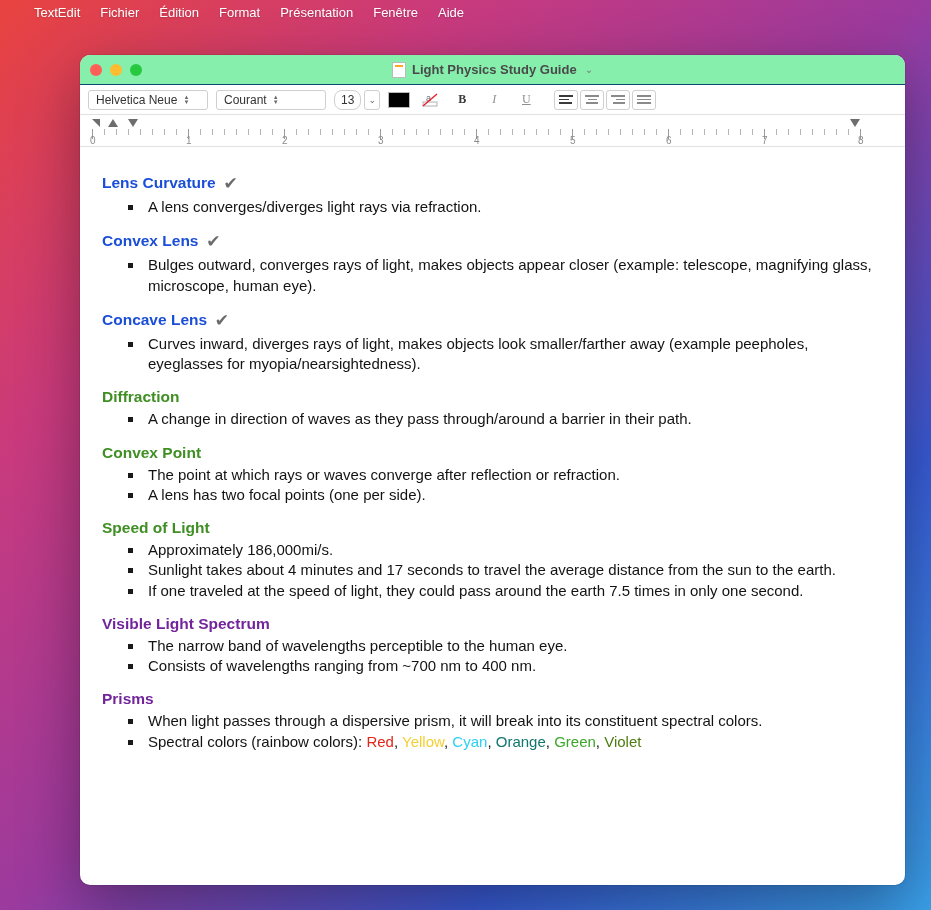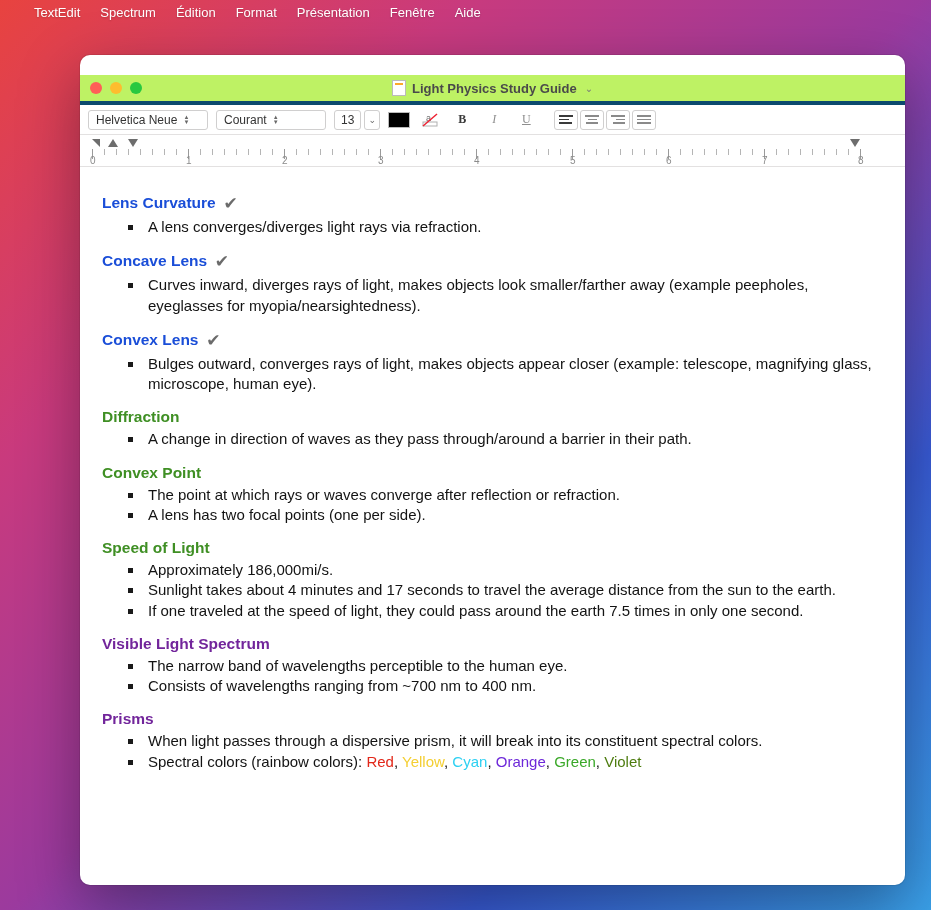--- a/index.html
+++ b/index.html
@@ -36,27 +36,26 @@
     height: 830px;
     background: #fff;
     border-radius: 10px;
     box-shadow: 0 20px 60px rgba(0,0,0,.35), 0 0 0 1px rgba(0,0,0,.08);
     display: flex;
     flex-direction: column;
     overflow: hidden;
   }
   .titlebar {
     height: 30px;
-    background: #bef264;
-    border-bottom: 4px solid #0c4a6e;
+    background: #86efac;
+    border-bottom: 1px solid #0c4a6e;
     display: flex;
     align-items: center;
     padding: 0 10px;
     position: relative;
-    margin-top: 20px;
   }
   .traffic { display: flex; gap: 8px; }
   .traffic .dot {
     width: 12px; height: 12px; border-radius: 50%;
   }
   .dot.red { background:#ff5f57; }
   .dot.yellow { background:#febc2e; }
   .dot.green { background:#28c840; }
   .titlecenter {
     position: absolute;
@@ -101,21 +100,21 @@
     background:#fff;
     padding:0 5px 0 7px;
     gap:6px;
   }
   .tb-select .arrows {
     display:flex; flex-direction:column; font-size:6px; line-height:5px; color:#696969;
   }
   .tb-size {
     display:flex; align-items:center; gap:3px;
   }
-  .tb-sizebox { border:1px solid #d0cfcf; border-radius:3px; height:20px; padding:0 6px; display:flex; align-items:center;}
+  .tb-sizebox { border:1px solid #d0cfcf; border-radius:8px; height:20px; padding:0 6px; display:flex; align-items:center;}
   .tb-sizechev { border:1px solid #d0cfcf; border-radius:3px; height:20px; width:16px; display:flex; align-items:center; justify-content:center; font-size:9px; color:#696969;}
   .swatch { width:22px; height:16px; background:#000; border:1px solid #bbb; }
   .iconbtn {
     width:24px; height:20px;
     border:1px solid #d0cfcf;
     border-radius:3px;
     display:flex; align-items:center; justify-content:center;
     font-size:12px; color:#3a3a3a;
     background:#fff;
   }
@@ -179,29 +178,29 @@
     margin: 0;
   }
   ul.bul li::before {
     content:'';
     position:absolute;
     left:4px; top:8px;
     width:5px; height:5px;
     background:#1a1a1a;
   }
   .sp-red{color:#e22719;} .sp-yellow{color:#f4cf33;} .sp-cyan{color:#2dd0f2;}
-  .sp-orange{color:#6d28d9;} .sp-green{color:#3aa828;} .sp-violet{color:#4d7c0f;}
+  .sp-orange{color:#0f766e;} .sp-green{color:#3aa828;} .sp-violet{color:#4d7c0f;}
 </style>
 </head>
 <body>
 
 <div class="menubar">
   <span class="apple"></span>
   <span class="appname">TextEdit</span>
-  <span>Spectrum</span>
+  <span>Fichier</span>
   <span>Édition</span>
   <span>Format</span>
   <span>Présentation</span>
   <span>Fenêtre</span>
   <span>Aide</span>
 </div>
 
 <div class="window">
   <div class="titlebar">
     <div class="traffic">
@@ -365,29 +364,29 @@
   </div>
 
   <div class="content" id="content">
       <div class="section">
         <div class="sect-h blue">Lens Curvature<span class="check"> ✔</span></div>
         <ul class="bul">
           <li>A lens converges/diverges light rays via refraction.</li>
         </ul>
       </div>
       <div class="section">
+        <div class="sect-h blue">Convex Lens<span class="check"> ✔</span></div>
+        <ul class="bul">
+          <li>Bulges outward, converges rays of light, makes objects appear closer (example: telescope, magnifying glass, microscope, human eye).</li>
+        </ul>
+      </div>
+      <div class="section">
         <div class="sect-h blue">Concave Lens<span class="check"> ✔</span></div>
         <ul class="bul">
           <li>Curves inward, diverges rays of light, makes objects look smaller/farther away (example peepholes, eyeglasses for myopia/nearsightedness).</li>
-        </ul>
-      </div>
-      <div class="section">
-        <div class="sect-h blue">Convex Lens<span class="check"> ✔</span></div>
-        <ul class="bul">
-          <li>Bulges outward, converges rays of light, makes objects appear closer (example: telescope, magnifying glass, microscope, human eye).</li>
         </ul>
       </div>
       <div class="section">
         <div class="sect-h green">Diffraction</div>
         <ul class="bul">
           <li>A change in direction of waves as they pass through/around a barrier in their path.</li>
         </ul>
       </div>
       <div class="section">
         <div class="sect-h green">Convex Point</div>

